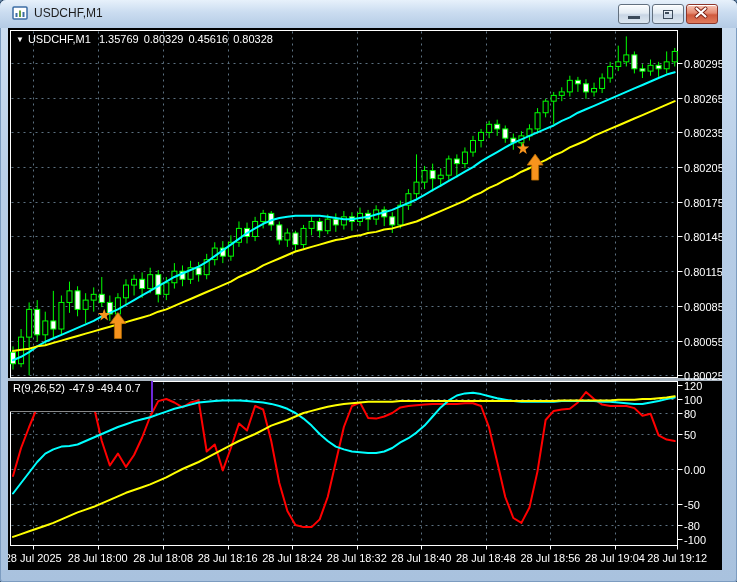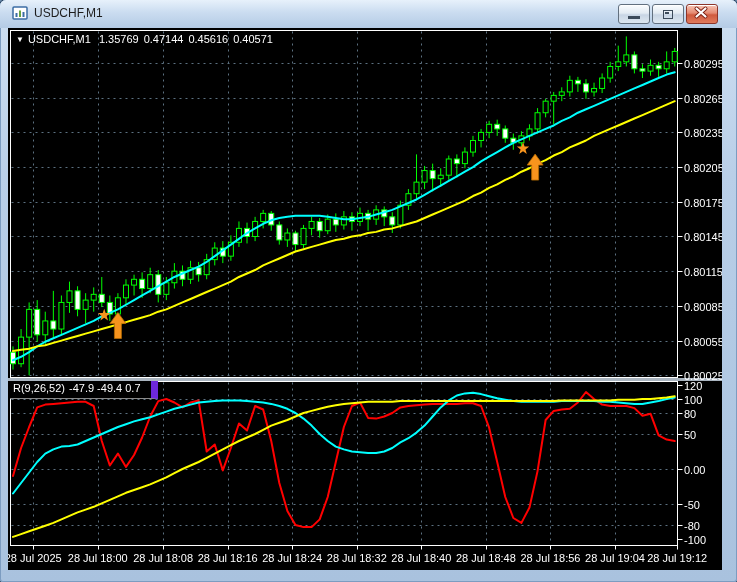--- a/index.html
+++ b/index.html
@@ -17,22 +17,22 @@
   .wbtn.close{border:1px solid #8c352a;
     background:linear-gradient(180deg,#f7c6b6 0%,#e58a72 45%,#d05a3e 55%,#e07b5d 100%);}
   .glyph-min{position:absolute;left:9px;top:11px;width:12px;height:3px;background:#3c4a5a;}
   .glyph-max{position:absolute;left:10px;top:5px;width:8px;height:7px;border:1px solid #3c4a5a;}
   .glyph-max::after{content:"";position:absolute;left:1px;top:1px;width:4px;height:2px;background:#3c4a5a;}
   .client{position:absolute;left:8px;top:28px;width:714px;height:542px;background:#000;}
   .client svg{position:absolute;left:0;top:0;}
   .main-header{position:absolute;left:8px;top:5px;color:#fff;font-size:11px;white-space:nowrap;}
   .main-header span{margin-right:5px;}
   .main-header .tri{font-size:8px;margin-right:4px;vertical-align:1px;}
-  .osc-header{position:absolute;left:2px;top:353px;height:14px;padding:1px 6px 2px 3px;
-    color:#fff;font-size:11px;background:#000;border-right:7px solid #6d28d9;border-bottom:1px solid #8a8a8a;white-space:nowrap;}
+  .osc-header{position:absolute;left:2px;top:353px;height:14px;padding:1px 6px 15px 3px;
+    color:#fff;font-size:11px;background:#000;border-right:2px solid #6d28d9;border-bottom:1px solid #8a8a8a;white-space:nowrap;}
   .osc-header span{margin-right:4px;}
 </style>
 </head>
 <body>
 
 <div class="window">
   <div class="titlebar">
     <span class="app-icon">
       <svg width="17" height="17">
         <rect x="1" y="2" width="14" height="12" rx="1" fill="#ffffff" stroke="#3c6ea5" stroke-width="1.5"></rect>
@@ -495,19 +495,19 @@
         <text x="219.662" y="534" fill="#ffffff" font-size="11" text-anchor="middle" font-family="Liberation Sans, sans-serif">28 Jul 18:16</text>
         <text x="284.22200000000004" y="534" fill="#ffffff" font-size="11" text-anchor="middle" font-family="Liberation Sans, sans-serif">28 Jul 18:24</text>
         <text x="348.78200000000004" y="534" fill="#ffffff" font-size="11" text-anchor="middle" font-family="Liberation Sans, sans-serif">28 Jul 18:32</text>
         <text x="413.34200000000004" y="534" fill="#ffffff" font-size="11" text-anchor="middle" font-family="Liberation Sans, sans-serif">28 Jul 18:40</text>
         <text x="477.90200000000004" y="534" fill="#ffffff" font-size="11" text-anchor="middle" font-family="Liberation Sans, sans-serif">28 Jul 18:48</text>
         <text x="542.462" y="534" fill="#ffffff" font-size="11" text-anchor="middle" font-family="Liberation Sans, sans-serif">28 Jul 18:56</text>
         <text x="607.0219999999999" y="534" fill="#ffffff" font-size="11" text-anchor="middle" font-family="Liberation Sans, sans-serif">28 Jul 19:04</text>
         <text x="669.161" y="534" fill="#ffffff" font-size="11" text-anchor="middle" font-family="Liberation Sans, sans-serif">28 Jul 19:12</text>
       </svg>
     <div class="main-header">
-      <span class="tri">▼</span><span style="margin-right:8px;">USDCHF,M1</span><span>1.35769</span><span>0.47144</span><span>0.45616</span><span>0.40571</span>
+      <span class="tri">▼</span><span style="margin-right:8px;">USDCHF,M1</span><span>1.35769</span><span>0.80329</span><span>0.45616</span><span>0.80328</span>
     </div>
     <div class="osc-header">
       <span>R(9,26,52)</span><span>-47.9 -49.4 0.7</span>
     </div>
   </div>
 </div>
 
 </body></html>

